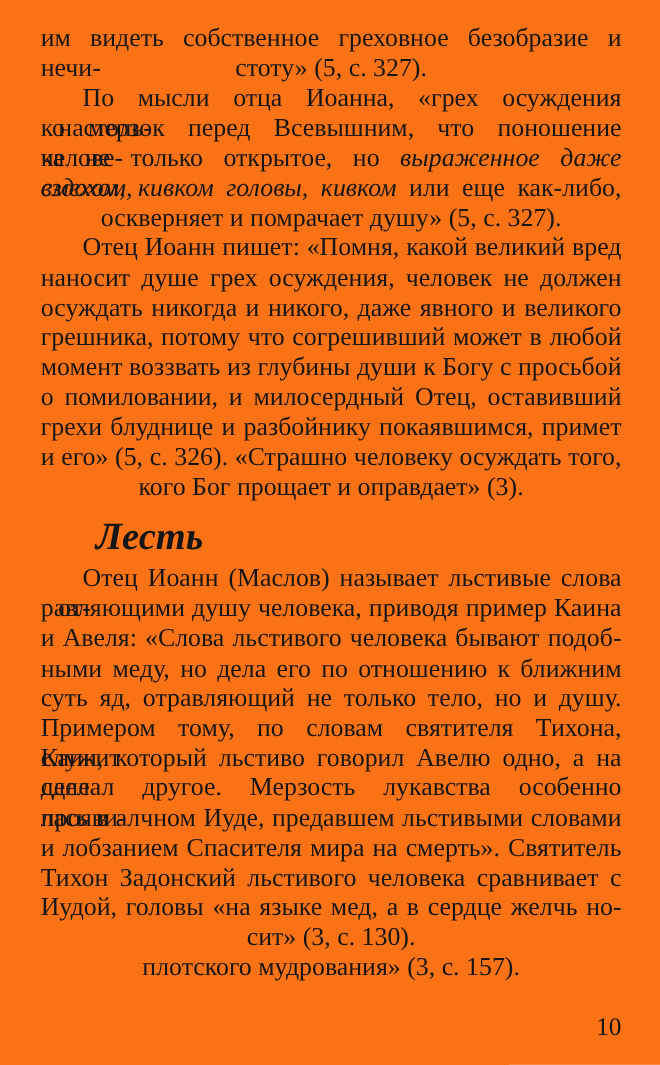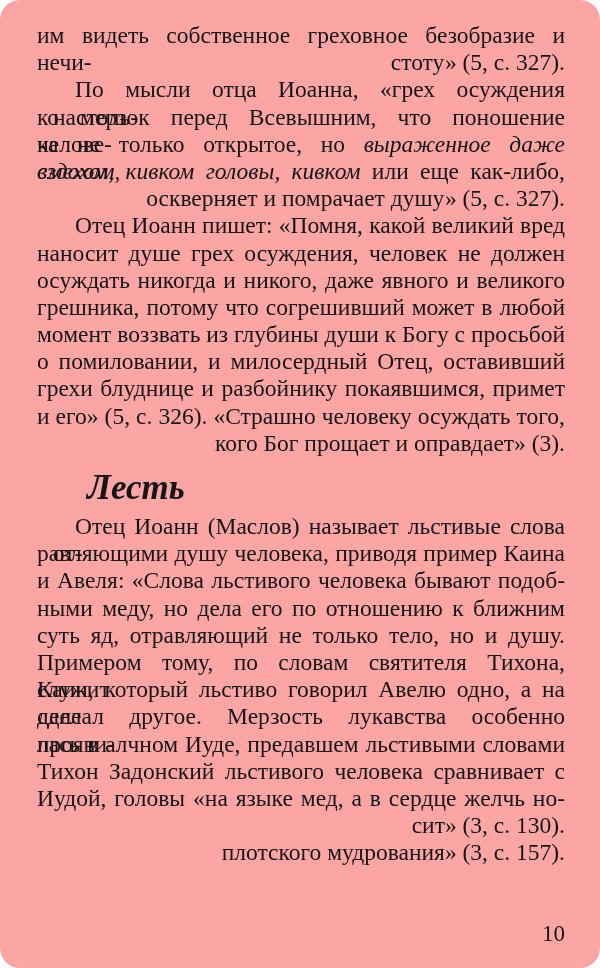--- a/index.html
+++ b/index.html
@@ -19,21 +19,21 @@
     width: 528px;
   }
   .line {
     font-size: 23.5px;
     line-height: 27.2px;
     height: 27.2px;
     white-space: normal;
   }
   
   .line.j { text-align: justify; text-align-last: justify; }
-  .line.l { text-align: right; }
+  .line.l { text-align: center; }
   .line.indent { text-indent: 22px; margin-left: 16px; }
   .it { font-style: italic; }
   .heading {
     margin: 14px 0 8px 50px;
     font-size: 35px;
     line-height: 34px;
     font-weight: bold;
     font-style: italic;
   }
   .folio {
@@ -42,21 +42,21 @@
     left: 37px;
     width: 528px;
     text-align: right;
     font-size: 23px;
     line-height: 26px;
   }
 </style>
 </head>
 <body>
 
-<div class="page" style="background: #fca5a5; color: rgb(22, 22, 22); border-radius: 20px;">
+<div class="page" style="background: #f97316; color: rgb(22, 22, 22);">
   <div class="text-block">
       <div class="line j"><span>им видеть собственное греховное безобразие и нечи-</span></div>
       <div class="line l"><span>стоту» (5, с. 327).</span></div>
       <div class="line j indent"><span>По мысли отца Иоанна, «грех осуждения настоль-</span></div>
       <div class="line j"><span>ко мерзок перед Всевышним, что поношение челове-</span></div>
       <div class="line j"><span>ка не только открытое, но </span><span class="it">выраженное даже вздохом,</span></div>
       <div class="line j"><span class="it">смехом, кивком головы, кивком</span><span> или еще как-либо,</span></div>
       <div class="line l"><span>оскверняет и помрачает душу» (5, с. 327).</span></div>
       <div class="line j indent"><span>Отец Иоанн пишет: «Помня, какой великий вред</span></div>
       <div class="line j"><span>наносит душе грех осуждения, человек не должен</span></div>
@@ -70,19 +70,20 @@
       <div class="heading">Лесть</div>
       <div class="line j indent"><span>Отец Иоанн (Маслов) называет льстивые слова от-</span></div>
       <div class="line j"><span>равляющими душу человека, приводя пример Каина</span></div>
       <div class="line j"><span>и Авеля: «Слова льстивого человека бывают подоб-</span></div>
       <div class="line j"><span>ными меду, но дела его по отношению к ближним</span></div>
       <div class="line j"><span>суть яд, отравляющий не только тело, но и душу.</span></div>
       <div class="line j"><span>Примером тому, по словам святителя Тихона, служит</span></div>
       <div class="line j"><span>Каин, который льстиво говорил Авелю одно, а на деле</span></div>
       <div class="line j"><span>сделал другое. Мерзость лукавства особенно прояви-</span></div>
       <div class="line j"><span>лась в алчном Иуде, предавшем льстивыми словами</span></div>
+      <div class="line j"><span>и лобзанием Спасителя мира на смерть». Святитель</span></div>
       <div class="line j"><span>Тихон Задонский льстивого человека сравнивает с</span></div>
       <div class="line j"><span>Иудой, головы «на языке мед, а в сердце желчь но-</span></div>
       <div class="line l"><span>сит» (3, с. 130).</span></div>
       <div class="line l"><span>плотского мудрования» (3, с. 157).</span></div>
     </div>
   <div class="folio">10</div>
 </div>
 
 </body></html>

